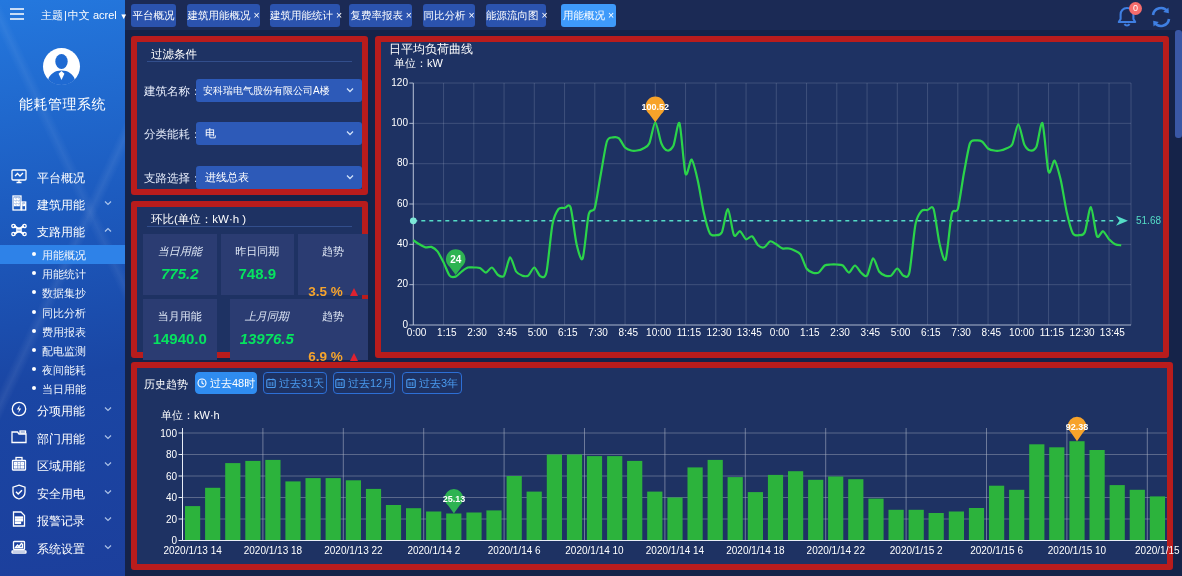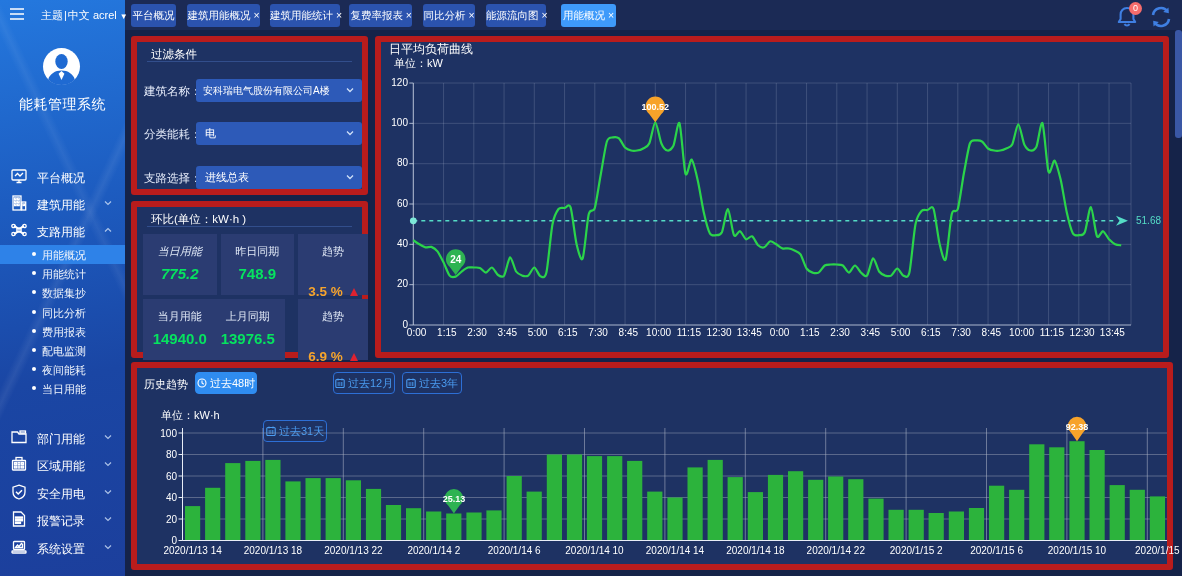--- a/index.html
+++ b/index.html
@@ -154,20 +154,30 @@
       <span class="t">配电监测</span>
     </div>
     <div class="sub" style="top:360.2px">
       <span class="b"></span>
       <span class="t">夜间能耗</span>
     </div>
     <div class="sub" style="top:379.4px">
       <span class="b"></span>
       <span class="t">当日用能</span>
     </div>
+    <div class="menu-item" style="top:396px">
+      <svg width="16" height="16" viewBox="0 0 16 16" fill="none" stroke="#fff" stroke-width="1.3">
+        <circle cx="8" cy="8" r="6.7"></circle>
+        <path d="M8.8 4 L5.8 8.6 H8 L7.2 12 L10.2 7.4 H8 Z" fill="#fff" stroke="none"></path>
+      </svg>
+      <span class="txt">分项用能</span>
+      <svg class="chev" viewBox="0 0 8 8">
+        <path d="M1 2.5 L4 5.5 L7 2.5" stroke="#cfe0f8" stroke-width="1.2" fill="none"></path>
+      </svg>
+    </div>
     <div class="menu-item" style="top:423.5px">
       <svg width="16" height="16" viewBox="0 0 16 16" fill="none" stroke="#fff" stroke-width="1.3">
         <path d="M1 3 H6.5 L8 5 H15 V13.5 H1 Z"></path>
         <rect x="9" y="2" width="5.5" height="2"></rect>
       </svg>
       <span class="txt">部门用能</span>
       <svg class="chev" viewBox="0 0 8 8">
         <path d="M1 2.5 L4 5.5 L7 2.5" stroke="#cfe0f8" stroke-width="1.2" fill="none"></path>
       </svg>
     </div>
@@ -256,21 +266,21 @@
         <div class="val">748.9</div>
       </div>
     <div class="cell" style="left:161px;top:27px;width:70px;">
         <div class="lab">趋势</div>
         <div class="pct">3.5 %<span class="tri"></span></div>
       </div>
     <div class="cell" style="left:6px;top:92px;">
         <div class="lab">当月用能</div>
         <div class="val">14940.0</div>
       </div>
-    <div class="cell" style="left:74px;top:92px;">
+    <div class="cell" style="left:93px;top:92px;font-style:italic;">
         <div class="lab">上月同期</div>
         <div class="val">13976.5</div>
       </div>
     <div class="cell" style="left:161px;top:92px;width:70px;">
         <div class="lab">趋势</div>
         <div class="pct">6.9 %<span class="tri"></span></div>
       </div>
   </div>
 
   <div class="panel" style="left:375px;top:36px;width:794px;height:322px;"></div>
@@ -358,21 +368,21 @@
     <path d="M455.7 275.0 L449.6 266.8 A9.8 9.8 0 1 1 461.8 266.8 Z" fill="#2eb352"></path>
       <text x="455.7" y="262.7" text-anchor="middle" fill="#fff" font-size="10" font-weight="bold">24</text>
   </svg>
 
   <div class="panel" style="left:131px;top:362px;width:1042px;height:208px;"></div>
   <div class="abs" style="left:144px;top:377px;color:#fff;font-size:11px;">历史趋势</div>
   <div class="btn on" style="left:195px;width:62px;"><svg width="10" height="10" viewBox="0 0 10 10" style="vertical-align:-1px">
         <circle cx="5" cy="5" r="4" fill="none" stroke="#fff" stroke-width="1.1"></circle>
         <path d="M5 2.6 V5 L6.8 6.3" stroke="#fff" stroke-width="1.1" fill="none"></path>
       </svg> 过去48时</div>
-  <div class="btn" style="left:263px;width:64px;margin-top:48px;"><svg width="10" height="10" viewBox="0 0 10 10" style="vertical-align:-1px">
+  <div class="btn" style="left:263px;width:64px;"><svg width="10" height="10" viewBox="0 0 10 10" style="vertical-align:-1px">
         <rect x="0.8" y="1.5" width="8.4" height="8" rx="1" fill="none" stroke="#4b9df2" stroke-width="1.1"></rect>
         <path d="M3 0.5 V2.5 M7 0.5 V2.5 M2.5 5 H5.5 M2.5 7 H5.5 M6.8 4 V8" stroke="#4b9df2" stroke-width="1" fill="none"></path>
       </svg> 过去31天</div>
   <div class="btn" style="left:333px;width:62px;"><svg width="10" height="10" viewBox="0 0 10 10" style="vertical-align:-1px">
         <rect x="0.8" y="1.5" width="8.4" height="8" rx="1" fill="none" stroke="#4b9df2" stroke-width="1.1"></rect>
         <path d="M3 0.5 V2.5 M7 0.5 V2.5 M2.5 5 H5.5 M2.5 7 H5.5 M6.8 4 V8" stroke="#4b9df2" stroke-width="1" fill="none"></path>
       </svg> 过去12月</div>
   <div class="btn" style="left:402px;width:60px;"><svg width="10" height="10" viewBox="0 0 10 10" style="vertical-align:-1px">
         <rect x="0.8" y="1.5" width="8.4" height="8" rx="1" fill="none" stroke="#4b9df2" stroke-width="1.1"></rect>
         <path d="M3 0.5 V2.5 M7 0.5 V2.5 M2.5 5 H5.5 M2.5 7 H5.5 M6.8 4 V8" stroke="#4b9df2" stroke-width="1" fill="none"></path>

